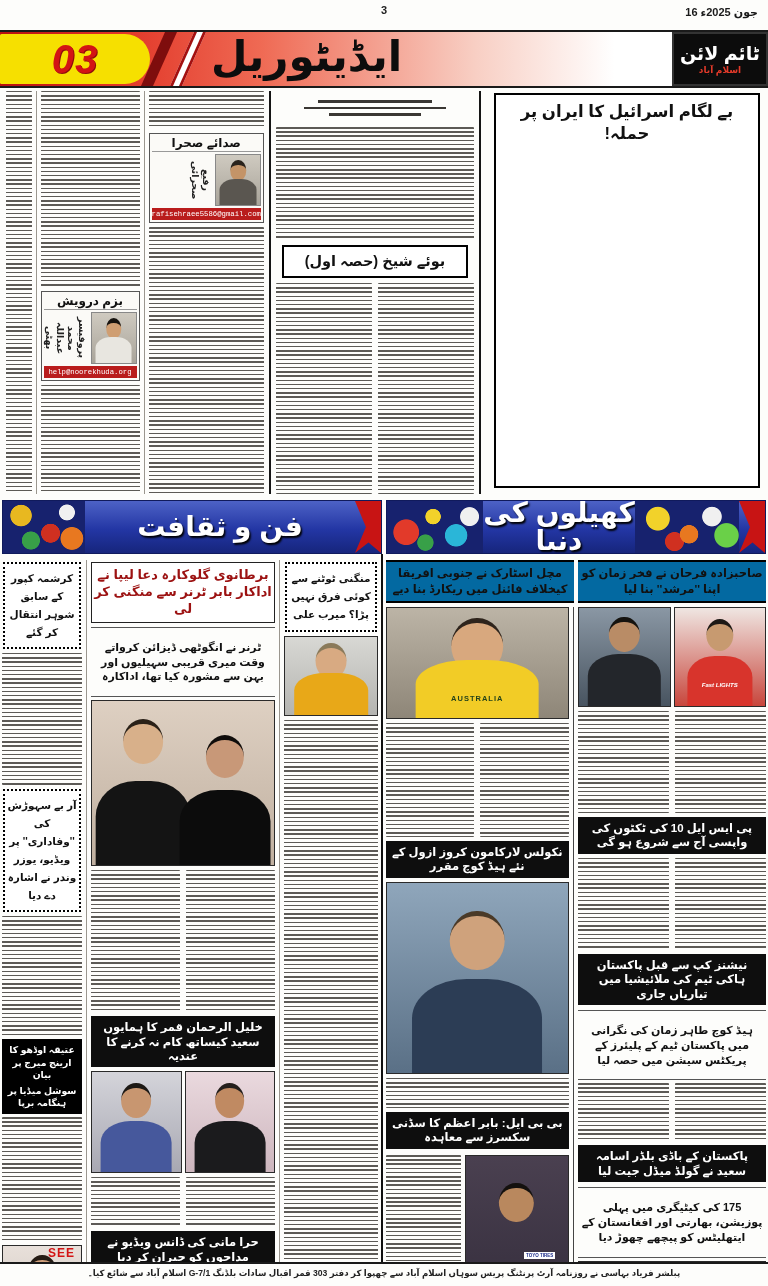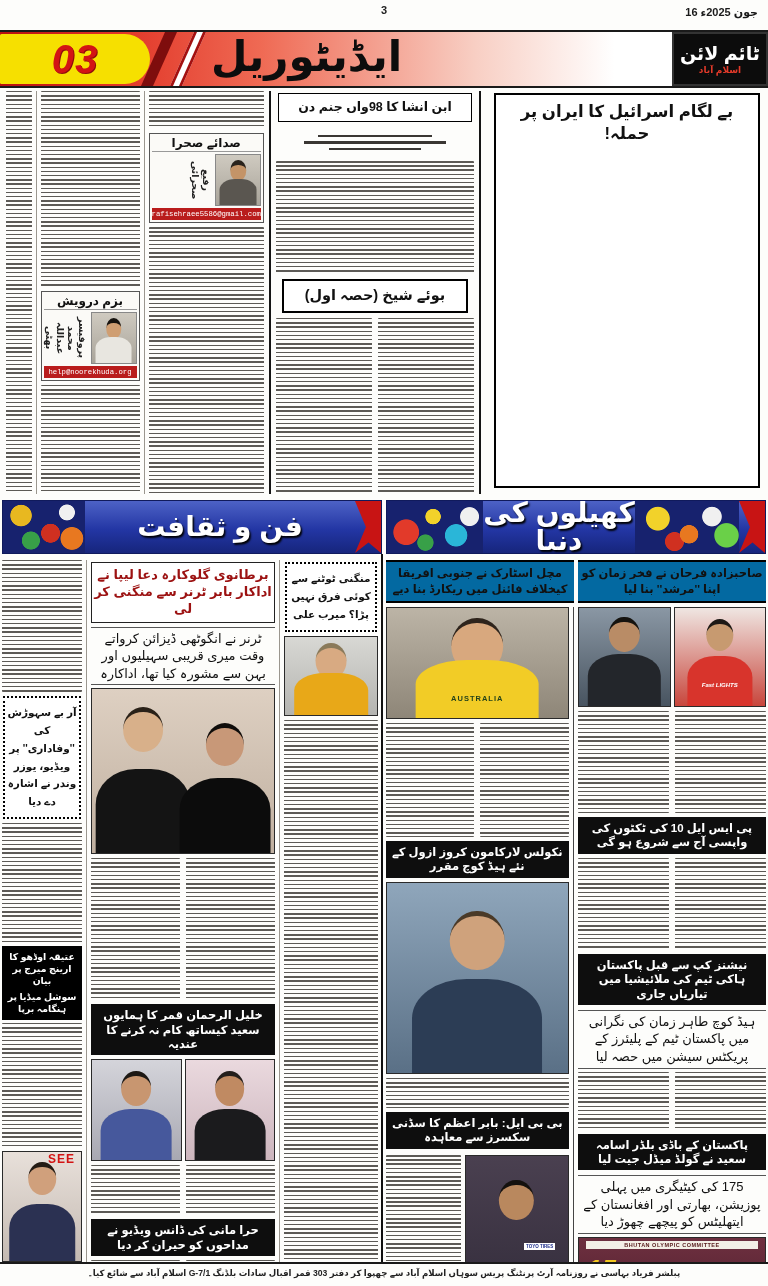--- a/index.html
+++ b/index.html
@@ -33,21 +33,21 @@
   .half-divider{width:2px;background:#101010;}
 
   
   .hl-box{border:2.5px solid #000;background:#fff;text-align:center;font-weight:bold;margin:0;padding:5px 4px;line-height:1.35;}
   .hl-israel{font-size:16.5px;margin:2px 2px 6px;}
   .hl-insha{font-size:12.5px;border-width:1.5px;margin:2px 2px 4px;}
   .hl-boye{font-size:14.5px;border-width:2px;margin:6px 6px 5px;}
   .hl-thin{flex:1;border-top:2.5px solid #000;border-bottom:2.5px solid #000;background:#0369a1;font-size:11.5px;font-weight:bold;text-align:center;padding:4px 2px;margin:0;line-height:1.35;}
   .hl-bar{background:#0e0e0e;color:#fff;font-size:11.5px;font-weight:bold;text-align:center;margin:4px 0;padding:4px 3px;line-height:1.25;}
   .hl-red{color:#9c1212;border:1.5px solid #222;background:#fff;font-size:13px;font-weight:bold;text-align:center;margin:2px 0 3px;padding:4px 2px;line-height:1.3;}
-  .subhead{font-size:13px;font-weight:normal;text-align:center;border-top:1px solid #555;border-bottom:1px solid #555;padding:2px 1px;line-height:1.35;margin:1px 0 3px;}
+  .subhead{font-size:11px;font-weight:bold;text-align:center;border-top:1px solid #555;border-bottom:1px solid #555;padding:12px 1px;line-height:1.35;margin:1px 0 3px;}
   .hl-dotted{border:2px dotted #000;background:#fff;font-size:10.5px;font-weight:bold;text-align:center;padding:6px 2px;line-height:1.7;margin:2px 1px 4px;}
   .hl-black{background:#000;color:#fff;font-size:9.3px;font-weight:bold;text-align:center;padding:5px 2px;line-height:1.3;display:flex;flex-direction:column;gap:4px;margin:3px 0;}
 
   
   .editorial{height:408px;display:flex;gap:5px;padding:3px 6px 2px;}
   .ed-right{width:276px;display:flex;flex-direction:row;}
   .ed-mid{width:198px;display:flex;flex-direction:column;}
   .ed-left{flex:1;display:flex;gap:4px;}
   .ed-sub{flex:1;display:flex;flex-direction:column;gap:4px;}
   .fill{flex:1;}
@@ -142,21 +142,20 @@
       <h2 class="hl-box hl-israel">بے لگام اسرائیل کا ایران پر حملہ!</h2>
       <div class="cols fill">
         <div class="greek"></div>
         <div class="greek"></div>
       </div>
     </section>
 
     <div class="vr-dark"></div>
 
     <section class="ed-mid">
-      <h3 class="hl-box hl-insha">ابن انشا کا 98واں جنم دن</h3>
       <div class="verse">
           <span class="v1"></span>
           <span class="v2"></span>
           <span class="v3"></span>
         </div>
       <div class="greek" style="height:112px"></div>
       <h3 class="hl-box hl-boye">بوئے شیخ (حصہ اول)</h3>
       <div class="cols fill">
         <div class="greek"></div>
         <div class="greek"></div>
@@ -332,20 +331,21 @@
           <h4 class="hl-bar">حرا مانی کی ڈانس ویڈیو نے مداحوں کو حیران کر دیا</h4>
           <div class="cols fill">
             <div class="greek"></div>
             <div class="greek"></div>
           </div>
         </div>
 
         <div class="vr"></div>
 
         <div class="cu-col ll">
+          <div class="hl-dotted">کرشمہ کپور کے سابق شوہر انتقال کر گئے</div>
           <div class="greek" style="height:132px"></div>
           <div class="hl-dotted mt4">
             <span>آر بے سہوڑش کی ''وفاداری'' پر</span><br>
             <span>ویڈیو، یوزر وندر نے اشارہ دے دیا</span>
           </div>
           <div class="greek" style="height:120px"></div>
           <div class="hl-black">
             <span>عتیقہ اوڈھو کا ارینج میرج پر بیان</span>
             <span>سوشل میڈیا پر ہنگامہ برپا</span>
           </div>

